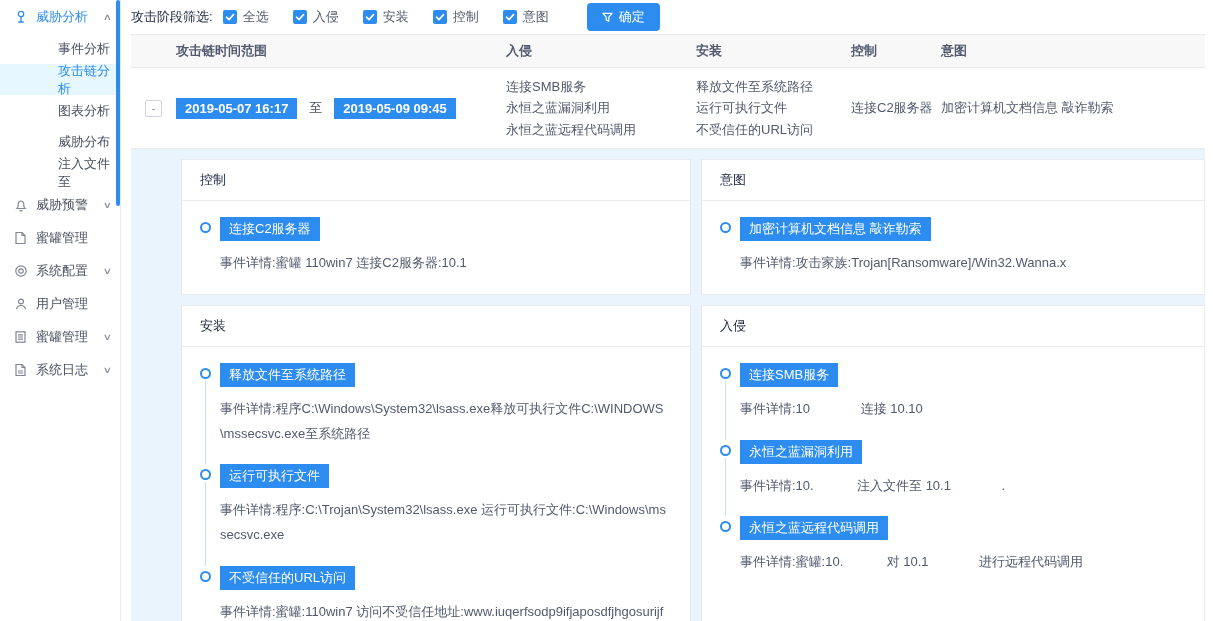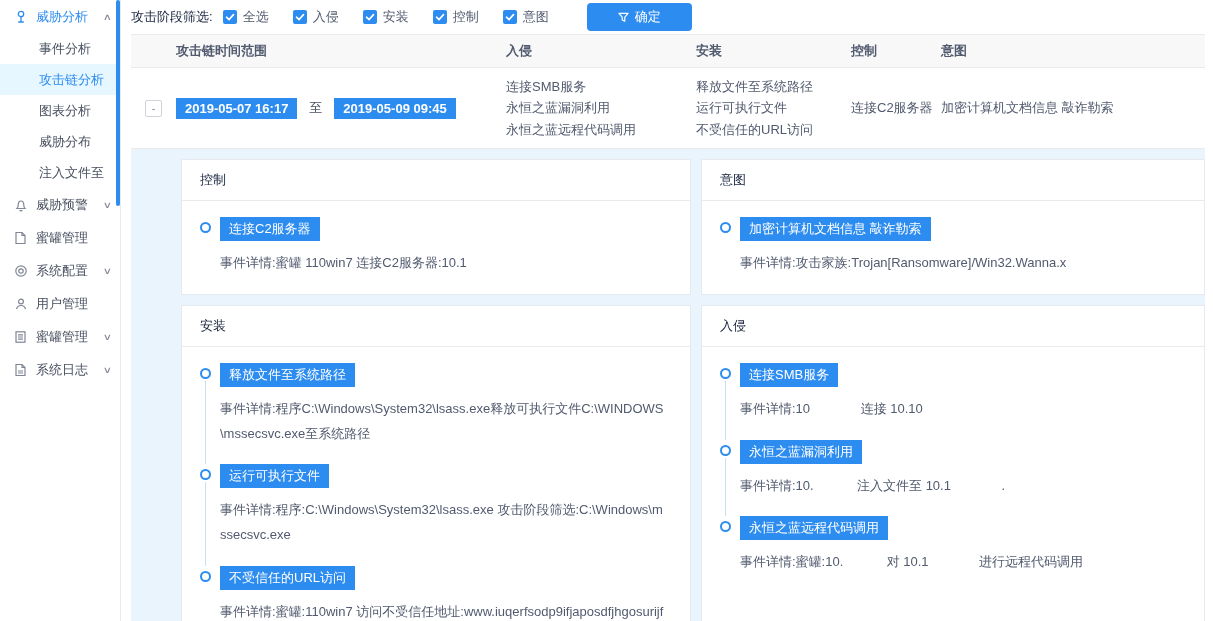--- a/index.html
+++ b/index.html
@@ -12,37 +12,37 @@
     background:#fff; border-right:1px solid #e8eaec; }
   .nav-scroll { position:absolute; right:0; top:0; width:4px; height:206px;
     background:#2d8cf0; border-radius:2px; }
   .nav-group-header { height:33px; display:flex; align-items:center; padding-left:13px;
     font-size:13px; color:#495060; cursor:pointer; position:relative; }
   .nav-group-header .icon { width:15px; height:15px; margin-right:8px; display:inline-flex;
     align-items:center; justify-content:center; color:#808695; }
   .nav-group-header.active { color:#2d8cf0; }
   .nav-group-header.active .icon { color:#2d8cf0; }
   .nav-caret { position:absolute; right:9px; font-size:9px; color:#808695; transform:scaleX(1.4); }
-  .nav-sub-item { height:31px; display:flex; align-items:center; padding-left:39px;
+  .nav-sub-item { height:31px; display:flex; align-items:center; padding-left:58px;
     font-size:13px; color:#495060; cursor:pointer; }
   .nav-sub-item.selected { background:#e6f7ff; color:#2d8cf0; }
 
   
   .main { position:absolute; left:121px; top:0; right:0; bottom:0; }
   .main-inner { margin:0 8px 0 10px; }
 
   .filter-bar { height:34px; display:flex; align-items:center; font-size:13px; color:#17233d; }
   .filter-label { margin-right:10px; }
   .cb-group { display:flex; align-items:flex-start; }
   .cb { display:flex; align-items:center; margin-right:24px; cursor:pointer; color:#515a6e; }
   .cb .box { width:14px; height:14px; background:#2d8cf0; border-radius:2px; margin-right:6px;
     display:inline-flex; align-items:center; justify-content:center; }
   .cb .box svg { display:block; }
   .confirm-btn { margin-left:14px; display:inline-flex; align-items:center; gap:6px;
-    background:#2d8cf0; color:#fff; border:none; border-radius:4px; padding:5px 31px;
+    background:#2d8cf0; color:#fff; border:none; border-radius:4px; padding:5px 15px;
     font-size:13px; cursor:pointer; font-family:inherit; }
 
   
   .grid-row { display:grid; grid-template-columns:45px 330px 190px 155px 90px 1fr; }
   .thead { background:#f8f8f9; border-top:1px solid #e8eaec; border-bottom:1px solid #e8eaec;
     height:34px; align-items:center; font-size:13px; color:#515a6e; font-weight:bold; }
   .trow { border-bottom:1px solid #e8eaec; padding:8px 0; align-items:center;
     font-size:13px; color:#515a6e; }
   .cell-lines div { line-height:1.65; }
   .expander-cell { display:flex; justify-content:center; }
@@ -267,21 +267,21 @@
             <div class="card">
               <div class="card-header">意图</div>
               <div class="card-body">
                 <div class="tl-item"><span class="event-badge">加密计算机文档信息 敲诈勒索</span><div class="event-detail">事件详情:攻击家族:Trojan[Ransomware]/Win32.Wanna.x</div></div>
               </div>
             </div>
             <div class="card">
               <div class="card-header">安装</div>
               <div class="card-body">
                 <div class="tl-item"><span class="event-badge">释放文件至系统路径</span><div class="event-detail">事件详情:程序C:\Windows\System32\lsass.exe释放可执行文件C:\WINDOWS\mssecsvc.exe至系统路径</div></div>
-                <div class="tl-item"><span class="event-badge">运行可执行文件</span><div class="event-detail">事件详情:程序:C:\Windows\System32\lsass.exe 攻击阶段筛选:C:\Windows\mssecsvc.exe</div></div>
+                <div class="tl-item"><span class="event-badge">运行可执行文件</span><div class="event-detail">事件详情:程序:C:\Trojan\System32\lsass.exe 运行可执行文件:C:\Windows\mssecsvc.exe</div></div>
                 <div class="tl-item"><span class="event-badge">不受信任的URL访问</span><div class="event-detail">事件详情:蜜罐:110win7 访问不受信任地址:www.iuqerfsodp9ifjaposdfjhgosurijfaewrwergwea.com/</div></div>
               </div>
             </div>
             <div class="card">
               <div class="card-header">入侵</div>
               <div class="card-body">
                 <div class="tl-item"><span class="event-badge">连接SMB服务</span><div class="event-detail">事件详情:10              连接 10.10</div></div>
                 <div class="tl-item"><span class="event-badge">永恒之蓝漏洞利用</span><div class="event-detail">事件详情:10.            注入文件至 10.1              .</div></div>
                 <div class="tl-item"><span class="event-badge">永恒之蓝远程代码调用</span><div class="event-detail">事件详情:蜜罐:10.            对 10.1              进行远程代码调用</div></div>
               </div>

